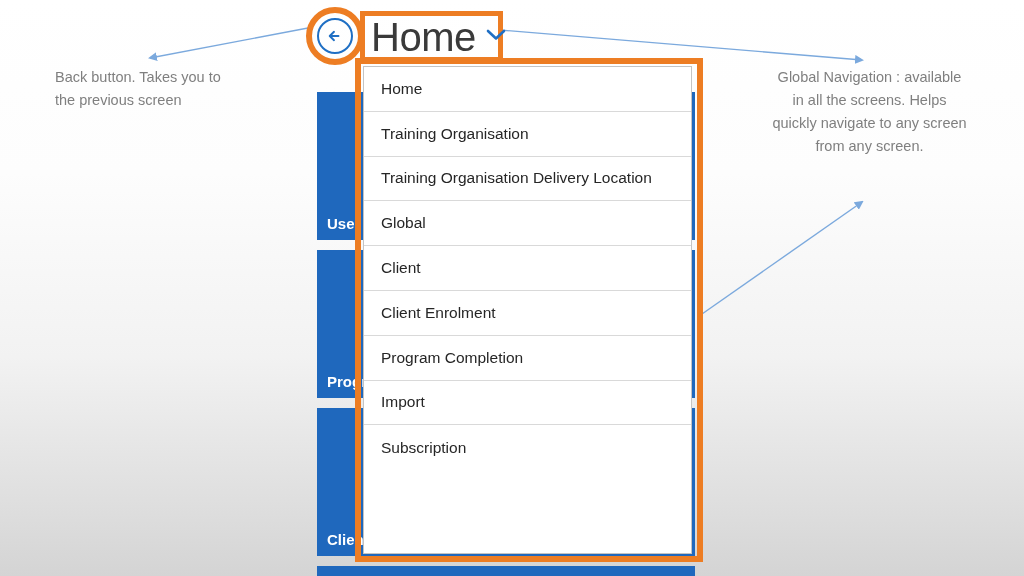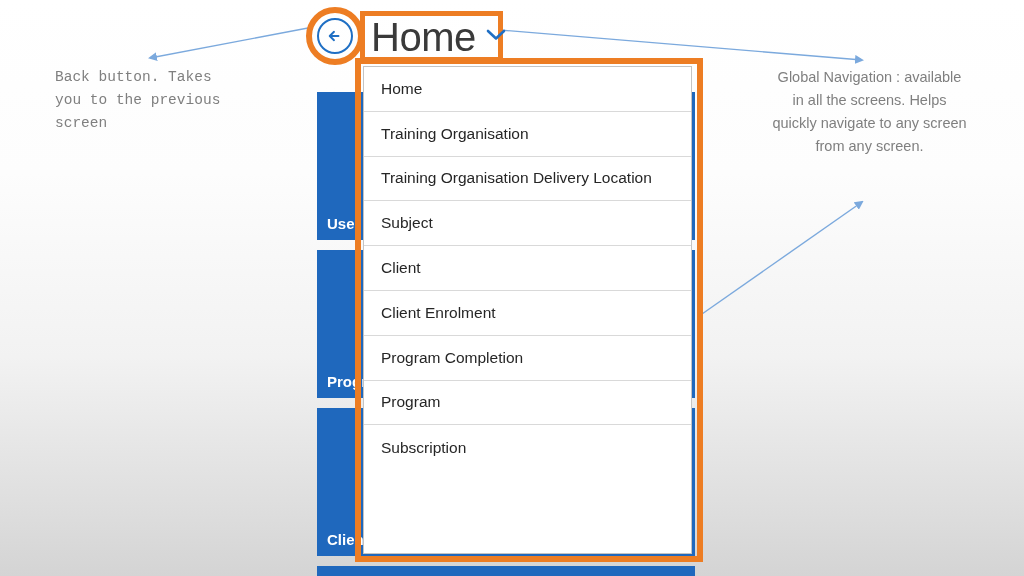--- a/index.html
+++ b/index.html
@@ -34,21 +34,21 @@
     overflow: hidden;
   }
 
   
   .annot {
     position: absolute;
     color: #7f7f7f;
     font-size: 14.5px;
     line-height: 23px;
   }
-  #annot-left  { left: 55px;  top: 66px;  width: 175px; font-family: Liberation Mono, monospace; }
+  #annot-left  { left: 55px;  top: 66px;  width: 175px; }
   #annot-right { left: 772px; top: 66px;  width: 195px; text-align: center; }
 
   
   #arrows {
     position: absolute;
     left: 0; top: 0;
     width: 1024px; height: 576px;
     pointer-events: none;
   }
 
@@ -178,33 +178,33 @@
     <div class="menu-item">
       <span>Home</span>
     </div>
     <div class="menu-item">
       <span>Training Organisation</span>
     </div>
     <div class="menu-item">
       <span>Training Organisation Delivery Location</span>
     </div>
     <div class="menu-item">
-      <span>Subject</span>
+      <span>Global</span>
     </div>
     <div class="menu-item">
       <span>Client</span>
     </div>
     <div class="menu-item">
       <span>Client Enrolment</span>
     </div>
     <div class="menu-item">
       <span>Program Completion</span>
     </div>
     <div class="menu-item">
-      <span>Program</span>
+      <span>Import</span>
     </div>
     <div class="menu-item">
       <span>Subscription</span>
     </div>
   </div>
   <div id="menu-highlight"></div>
 
   <div class="annot" id="annot-left">Back button. Takes you to the previous screen</div>
   <div class="annot" id="annot-right">Global Navigation : available in all the screens. Helps quickly navigate to any screen from any screen.</div>
 

